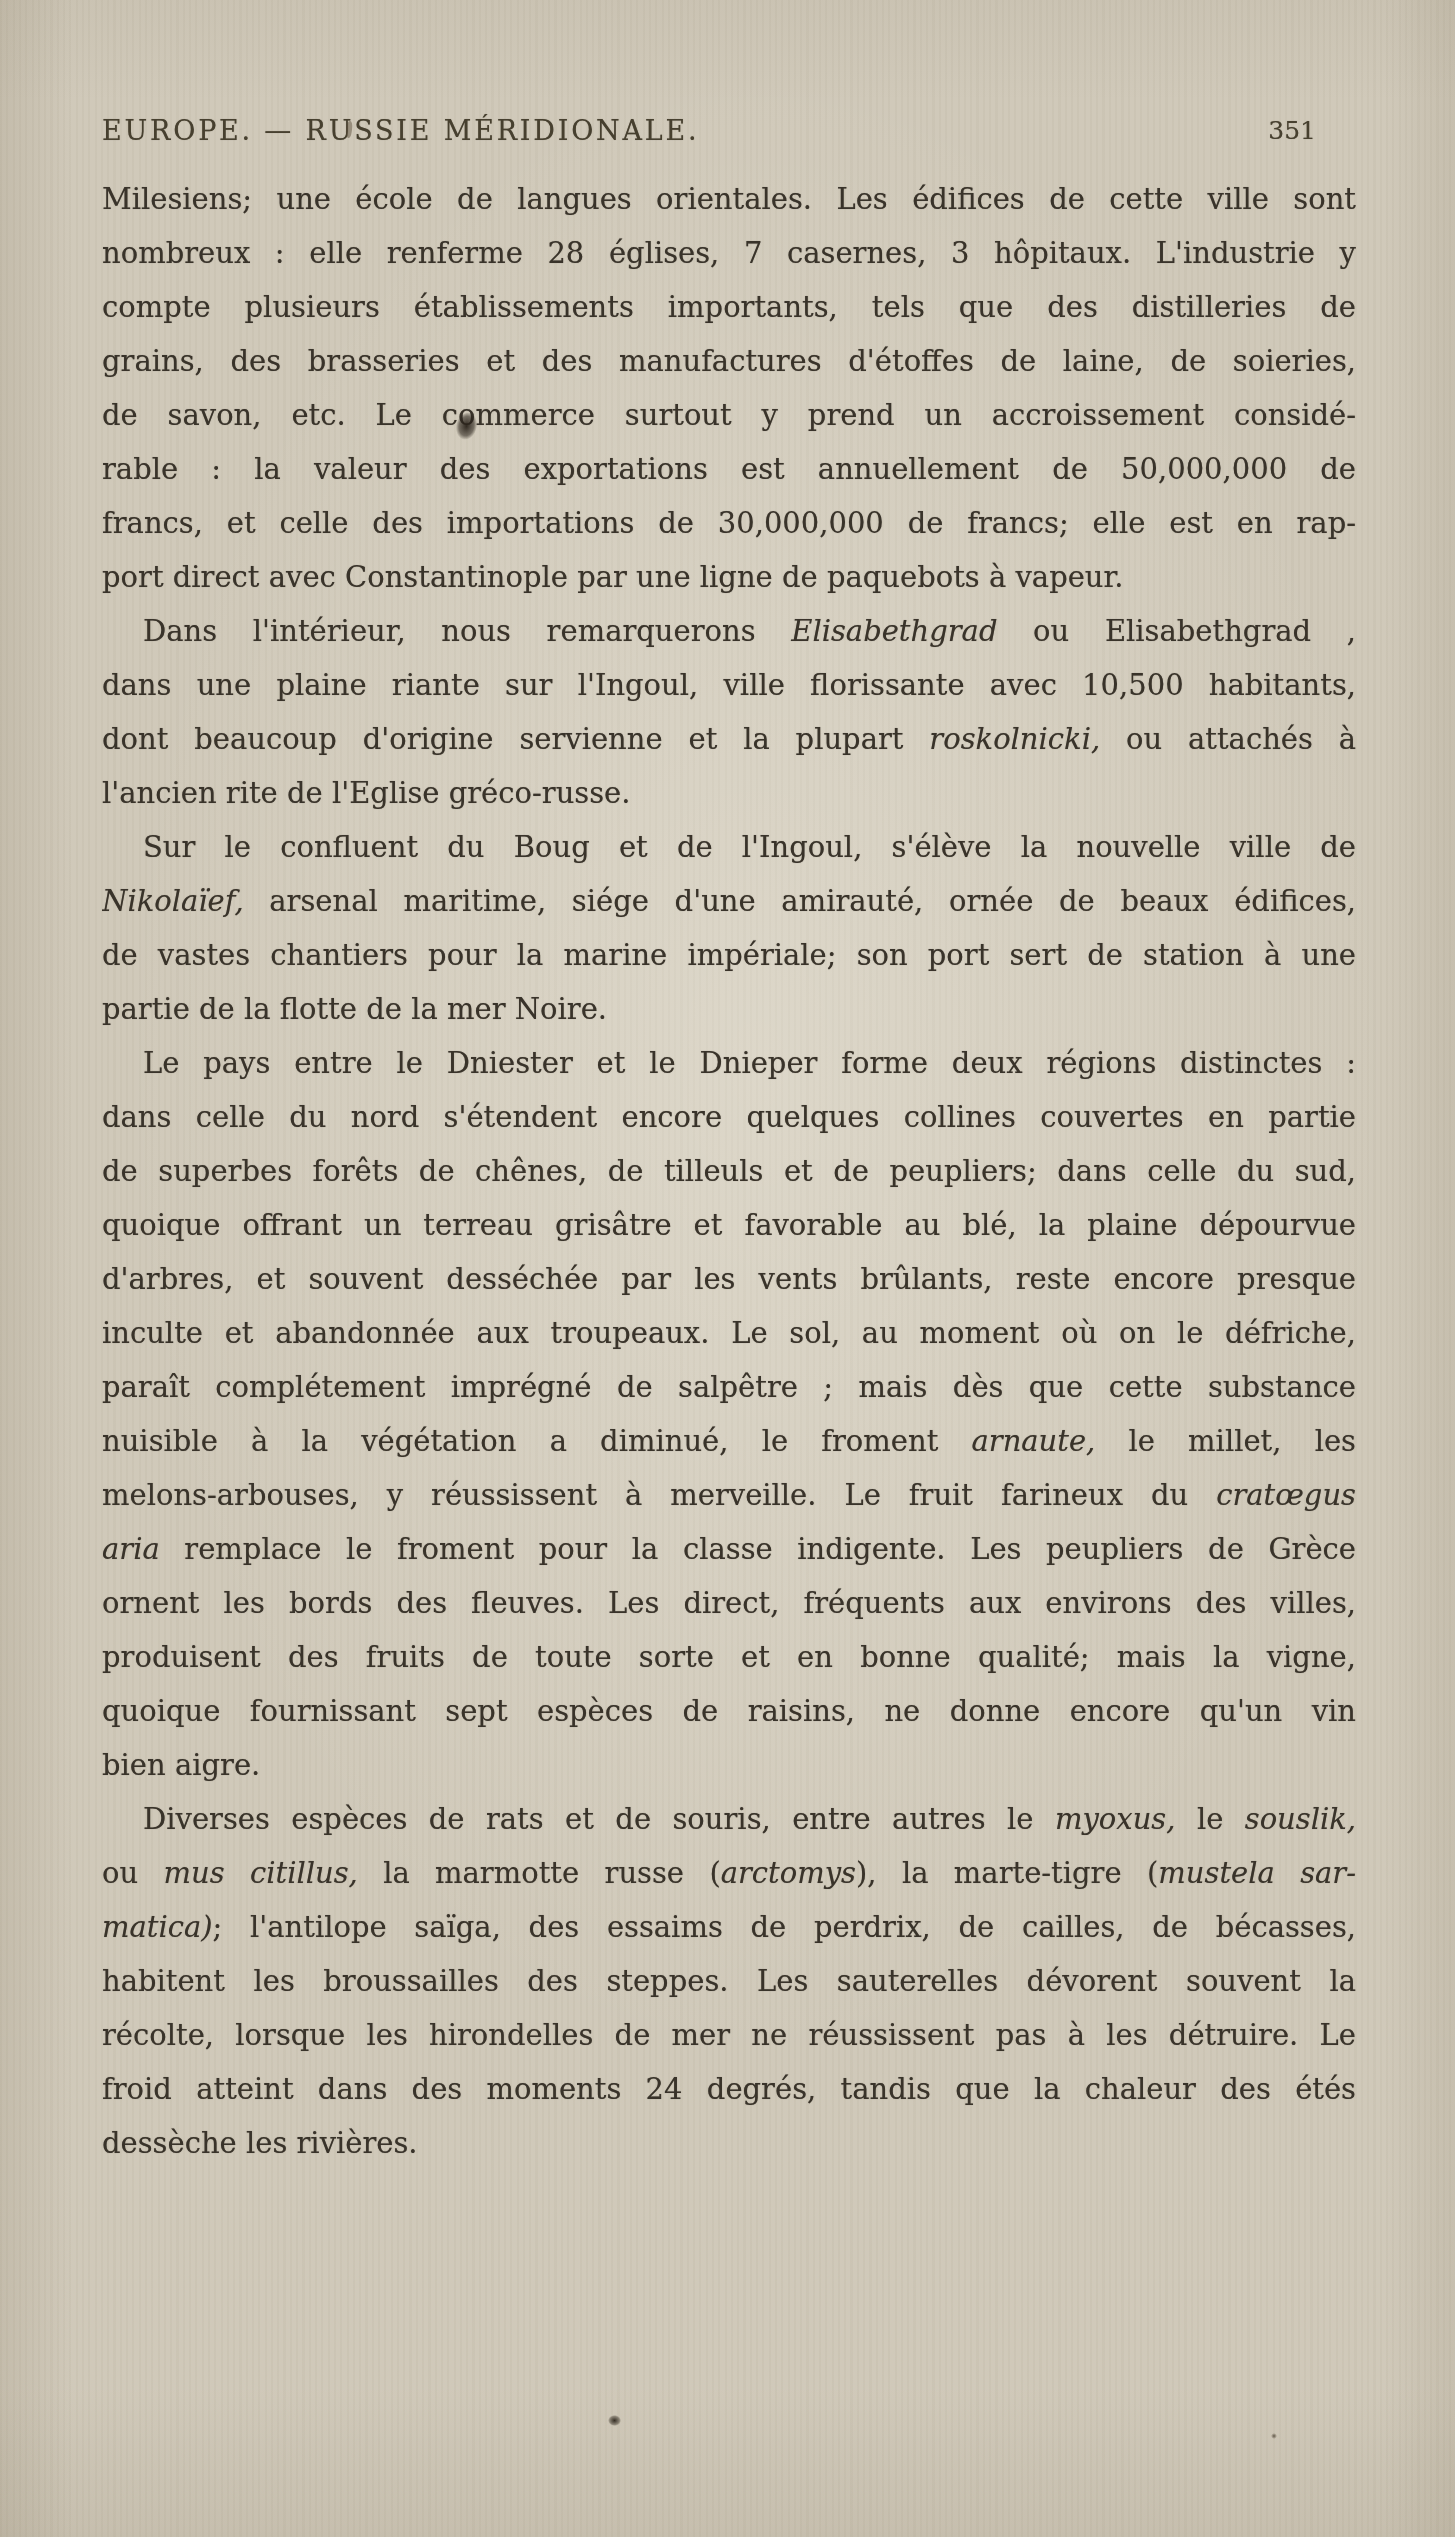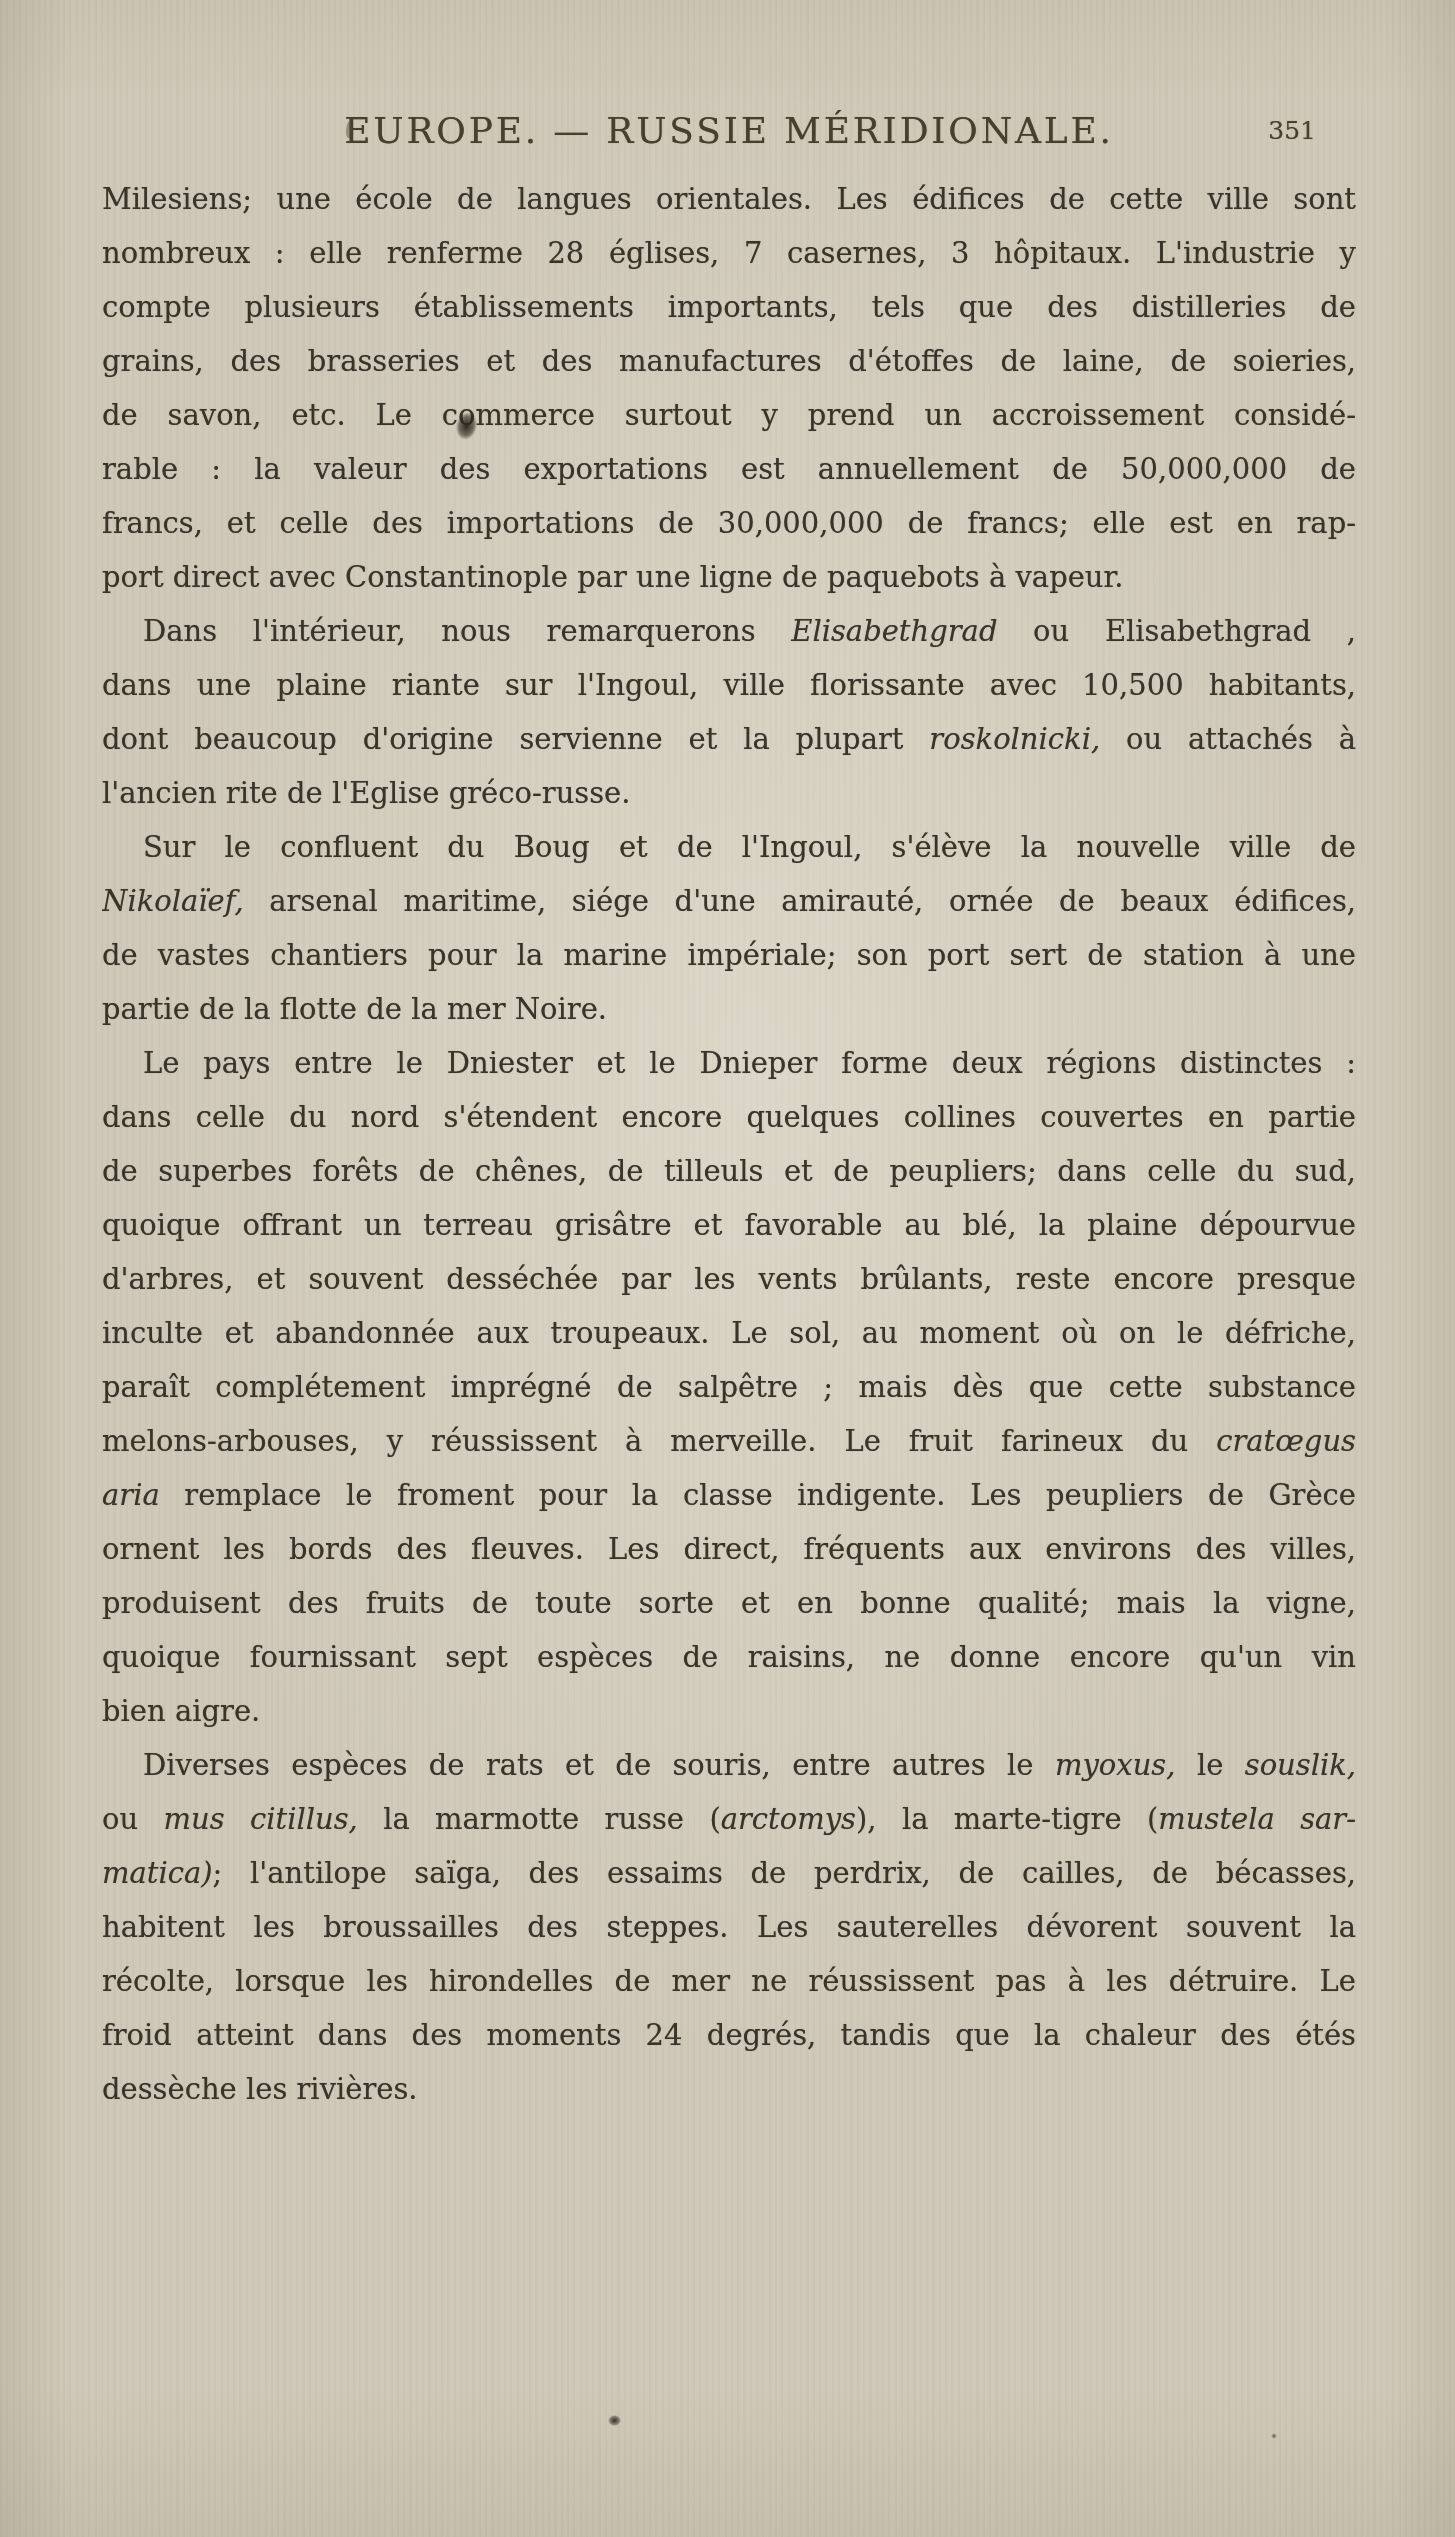--- a/index.html
+++ b/index.html
@@ -15,21 +15,21 @@
       radial-gradient(981px 1542px at 52% 42%, rgba(255,252,242,0.28), rgba(255,252,242,0) 65%),
       linear-gradient(90deg, rgba(110,96,70,0.12), rgba(110,96,70,0) 5%, rgba(110,96,70,0) 95%, rgba(110,96,70,0.10)),
       linear-gradient(0deg, rgba(110,96,70,0.10), rgba(110,96,70,0) 6%, rgba(110,96,70,0) 96%, rgba(110,96,70,0.06)),
       repeating-linear-gradient(90deg, rgba(95,85,62,0.030) 0 2.1px, rgba(255,255,250,0.025) 2.1px 6.3px),
       var(--paper);
     font-family:"DejaVu Serif","Liberation Serif",serif;
     color:var(--ink);
   }
   .running-header{
     position:absolute;left:102px;top:114px;width:1254px;
-    text-align:center;font-size:36px;line-height:34px;
+    font-size:27px;line-height:34px;
     letter-spacing:2.8px;color:#47402f;
     text-shadow:0 0 0.7px rgba(60,52,40,0.55);
     white-space:nowrap;
   }
   .page-number{
     position:absolute;top:114px;right:140px;
     font-size:25px;line-height:34px;color:#47402f;
     text-shadow:0 0 0.7px rgba(60,52,40,0.55);
   }
   .page-text{
@@ -97,20 +97,21 @@
       <div class="line"><span class="italic">Nikolaïef,</span><span> arsenal maritime, siége d'une amirauté, ornée de beaux édifices,</span></div>
       <div class="line"><span>de vastes chantiers pour la marine impériale; son port sert de station à une</span></div>
       <div class="line para-end"><span>partie de la flotte de la mer Noire.</span></div>
       <div class="line indent"><span>Le pays entre le Dniester et le Dnieper forme deux régions distinctes :</span></div>
       <div class="line"><span>dans celle du nord s'étendent encore quelques collines couvertes en partie</span></div>
       <div class="line"><span>de superbes forêts de chênes, de tilleuls et de peupliers; dans celle du sud,</span></div>
       <div class="line"><span>quoique offrant un terreau grisâtre et favorable au blé, la plaine dépourvue</span></div>
       <div class="line"><span>d'arbres, et souvent desséchée par les vents brûlants, reste encore presque</span></div>
       <div class="line"><span>inculte et abandonnée aux troupeaux. Le sol, au moment où on le défriche,</span></div>
       <div class="line"><span>paraît complétement imprégné de salpêtre ; mais dès que cette substance</span></div>
+      <div class="line"><span>nuisible à la végétation a diminué, le froment </span><span class="italic">arnaute,</span><span> le millet, les</span></div>
       <div class="line"><span>melons-arbouses, y réussissent à merveille. Le fruit farineux du </span><span class="italic">cratœgus</span></div>
       <div class="line"><span class="italic">aria</span><span> remplace le froment pour la classe indigente. Les peupliers de Grèce</span></div>
       <div class="line"><span>ornent les bords des fleuves. Les direct, fréquents aux environs des villes,</span></div>
       <div class="line"><span>produisent des fruits de toute sorte et en bonne qualité; mais la vigne,</span></div>
       <div class="line"><span>quoique fournissant sept espèces de raisins, ne donne encore qu'un vin</span></div>
       <div class="line para-end"><span>bien aigre.</span></div>
       <div class="line indent"><span>Diverses espèces de rats et de souris, entre autres le </span><span class="italic">myoxus,</span><span> le </span><span class="italic">souslik,</span></div>
       <div class="line"><span>ou </span><span class="italic">mus citillus,</span><span> la marmotte russe (</span><span class="italic">arctomys</span><span>), la marte-tigre (</span><span class="italic">mustela sar-</span></div>
       <div class="line"><span class="italic">matica)</span><span>; l'antilope saïga, des essaims de perdrix, de cailles, de bécasses,</span></div>
       <div class="line"><span>habitent les broussailles des steppes. Les sauterelles dévorent souvent la</span></div>

